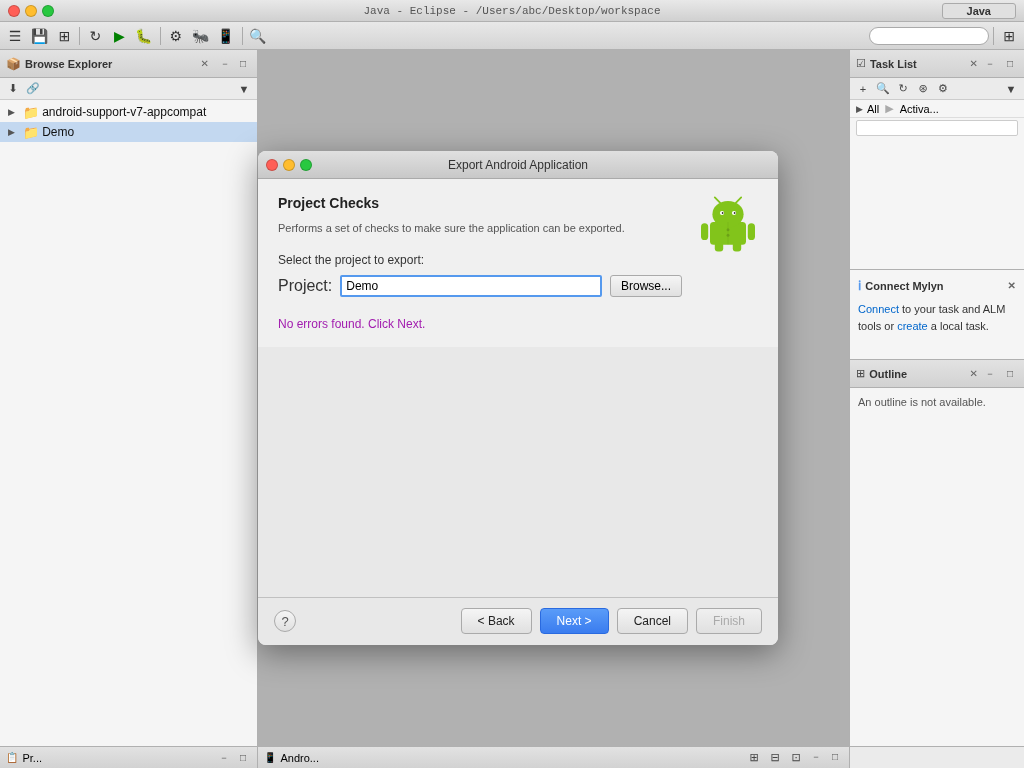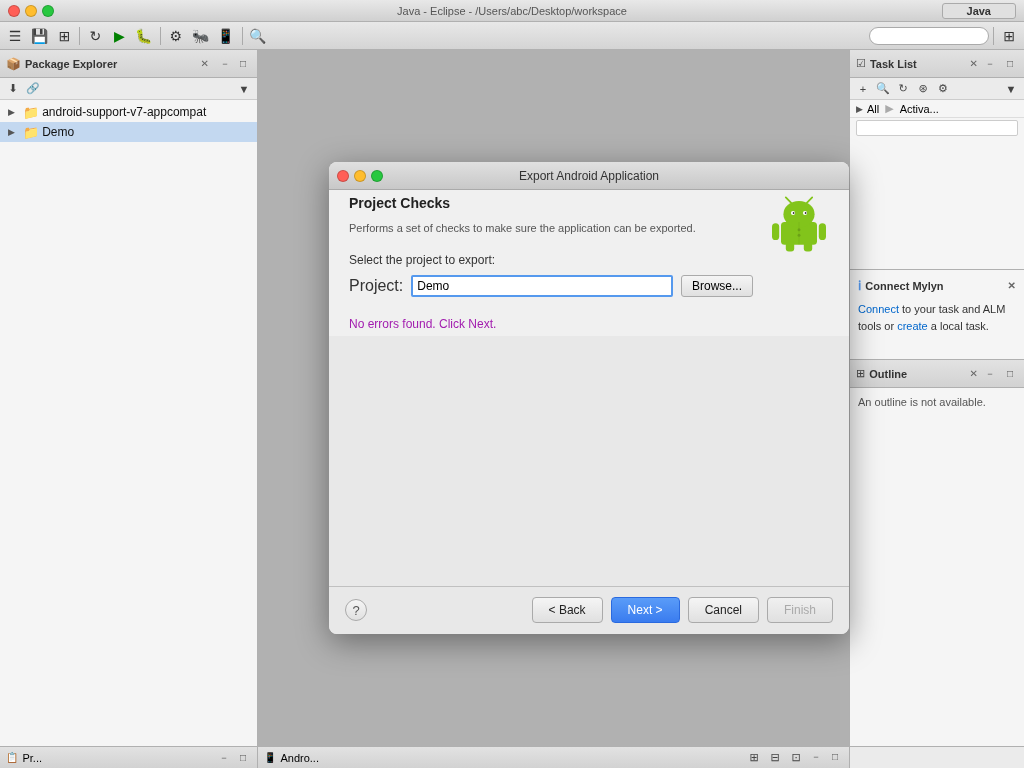--- a/index.html
+++ b/index.html
@@ -35,20 +35,21 @@
       height: 12px;
       border-radius: 50%;
       border: 1px solid rgba(0,0,0,0.2);
     }
     .tb-close { background: #ff5f57; }
     .tb-min { background: #ffbd2e; }
     .tb-max { background: #28c840; }
     .title-bar-text {
       font-size: 11px;
       color: #555;
+      font-family: Liberation Mono, monospace;
     }
 
     
     .toolbar {
       height: 28px;
       background: linear-gradient(to bottom, #e8e8e8, #d4d4d4);
       border-bottom: 1px solid #b0b0b0;
       display: flex;
       align-items: center;
       padding: 0 4px;
@@ -256,21 +257,21 @@
       gap: 3px;
     }
 
     
     .modal-overlay {
       position: absolute;
       top: 0; left: 0; right: 0; bottom: 0;
       background: rgba(0,0,0,0.15);
       display: flex;
       align-items: center;
-      justify-content: flex-end;
+      justify-content: flex-start;
       z-index: 100;
     }
 
     
     .dialog {
       width: 520px;
       background: #f0f0f0;
       border-radius: 8px;
       box-shadow: 0 8px 32px rgba(0,0,0,0.4);
       overflow: hidden;
@@ -290,21 +291,21 @@
       left: 8px;
       display: flex;
       gap: 5px;
     }
     .dialog-title {
       font-size: 12px;
       color: #333;
       font-weight: normal;
     }
     .dialog-body {
-      padding: 5px 20px;
+      padding: 16px 20px;
       display: flex;
       gap: 16px;
     }
     .dialog-content {
       flex: 1;
     }
     .dialog-section-title {
       font-size: 14px;
       font-weight: bold;
       color: #222;
@@ -471,21 +472,21 @@
   <input class="search-box" type="text" style="">
   <div class="toolbar-sep"></div>
   <button class="toolbar-btn">⊞</button>
 </div>
 
 <div class="main-layout">
 
   <div class="left-panel">
     <div class="panel-header">
       <span style="font-size:12px;color:#444;">📦</span>
-      <span class="panel-title">Package Explorer</span>
+      <span class="panel-title">Browse Explorer</span>
       <span style="font-size:10px;color:#666;margin-left:2px;">✕</span>
       <div style="display:flex;gap:2px;margin-left:4px;">
         <span class="panel-icon-btn">－</span>
         <span class="panel-icon-btn">□</span>
       </div>
     </div>
     <div class="panel-toolbar">
       <button class="panel-toolbar-btn">⬇</button>
       <button class="panel-toolbar-btn">🔗</button>
       <button class="panel-toolbar-btn" style="margin-left:auto;">▼</button>

